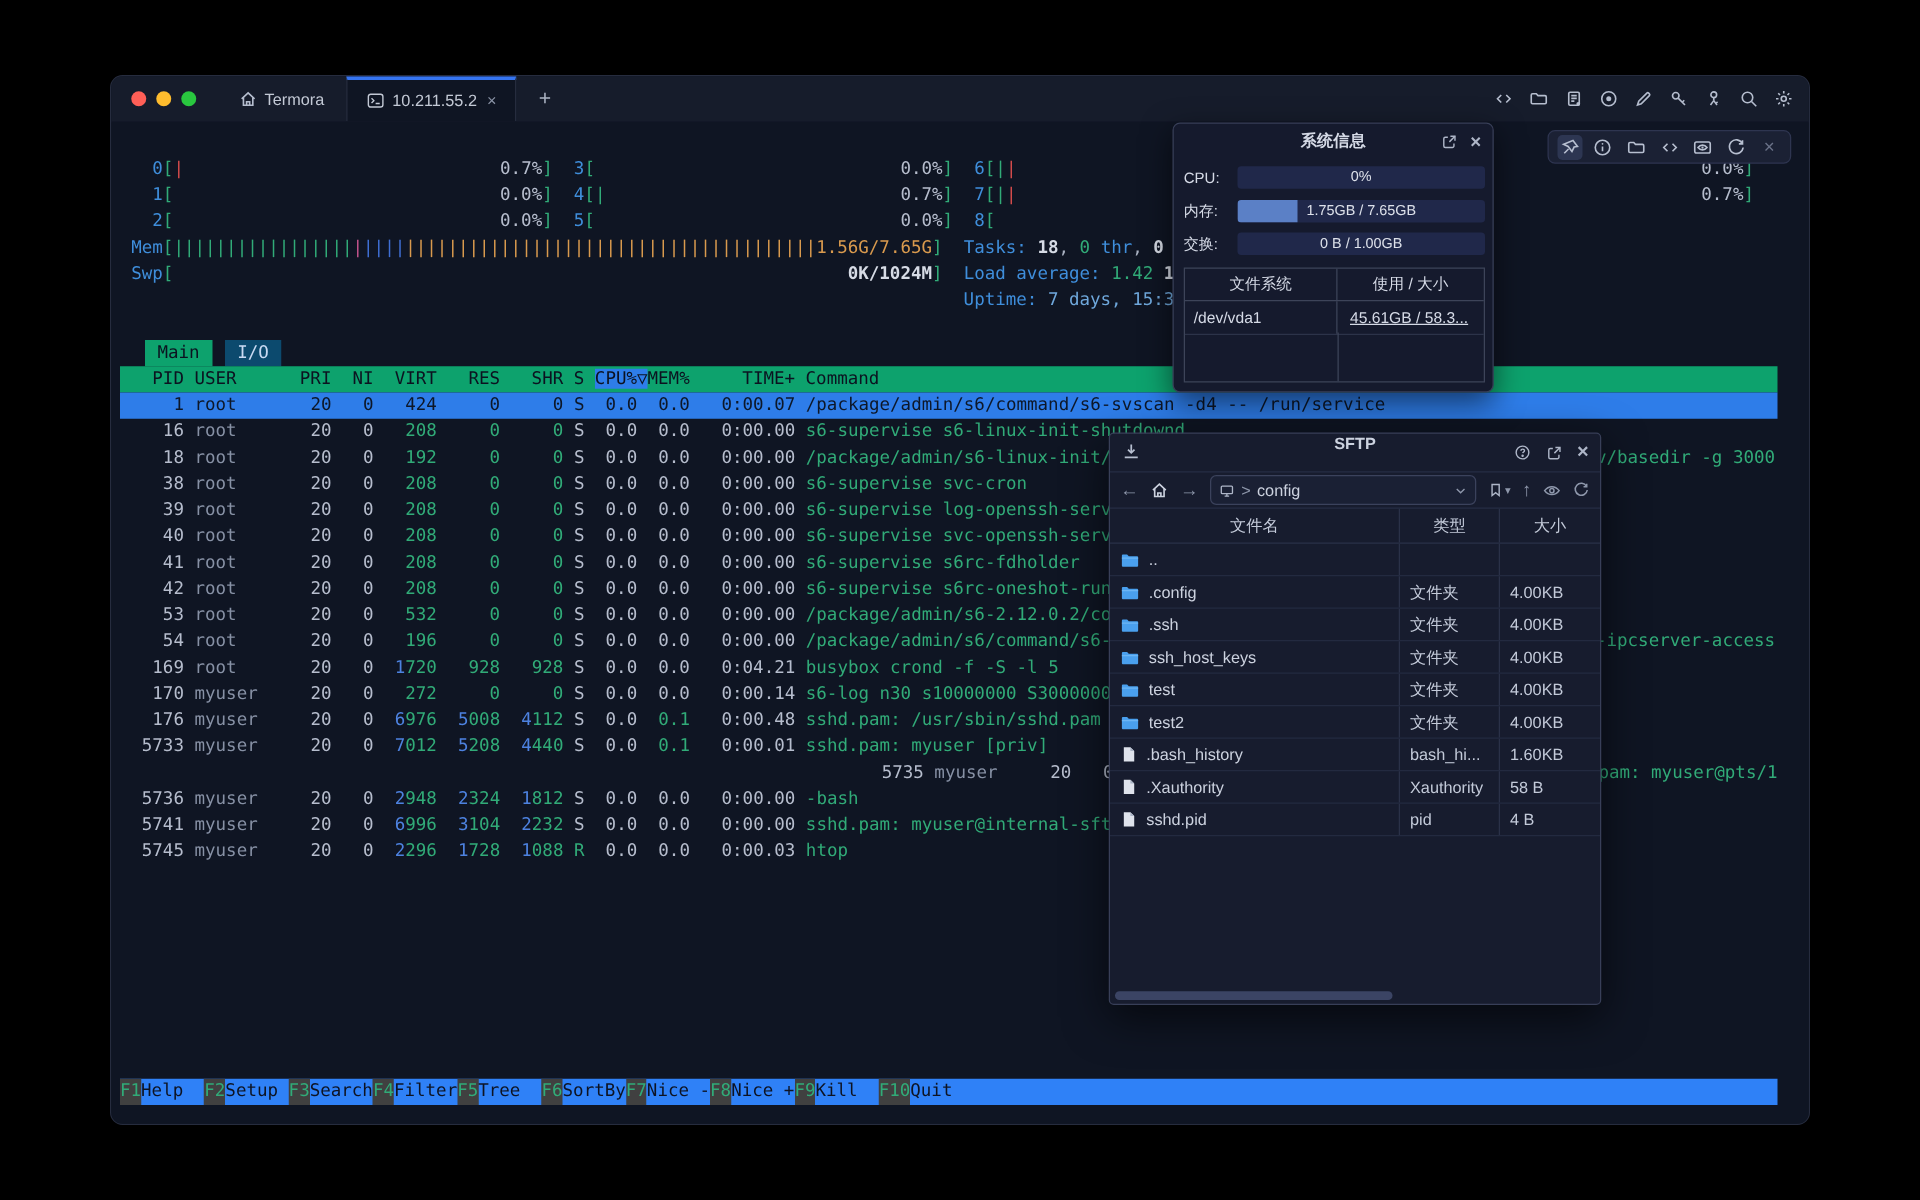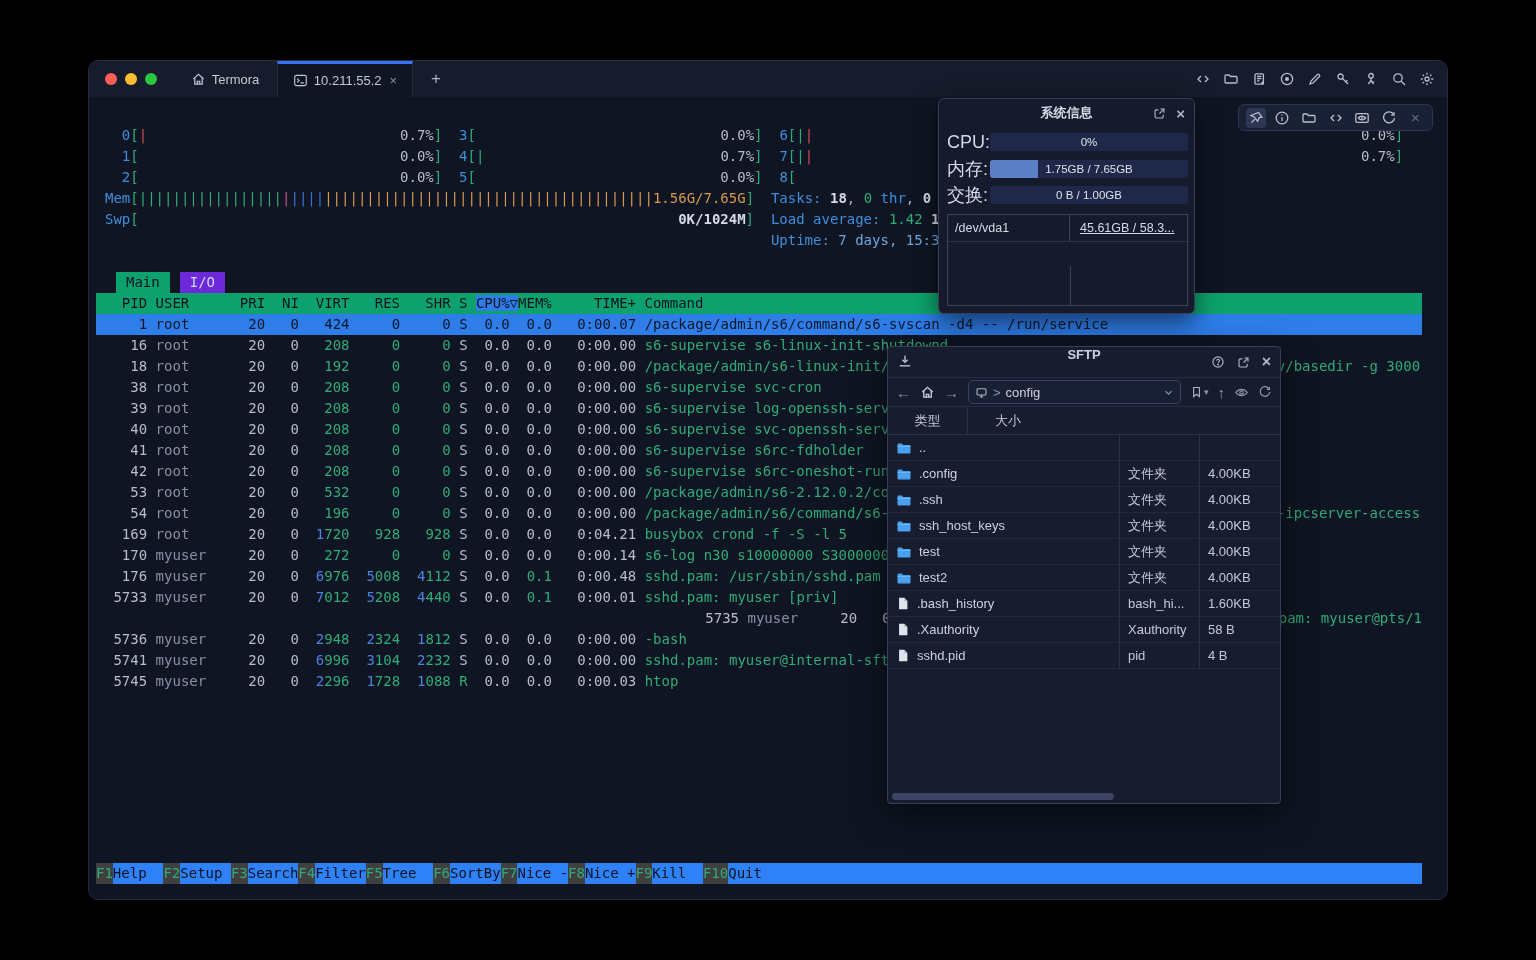--- a/index.html
+++ b/index.html
@@ -25,41 +25,41 @@
   .terminal{position:absolute;left:0;top:36px;right:0;bottom:0;background:#0f1523;
             font-family:"DejaVu Sans Mono",monospace;font-size:14px;line-height:21px;}
   .tline{position:absolute;left:16px;white-space:pre;color:#aab2c2;}
   .c-g{color:#31ab78}.c-r{color:#d24b4b}.c-m{color:#c4548c}.c-bl{color:#3f6fd4}
   .c-o{color:#d99a4e}.c-lbl{color:#3f8edb}.c-w{color:#d6dbe5;font-weight:bold}
   .c-gr{color:#aab2c2}.c-u{color:#8791a5}.c-cy{color:#6fa8dc}.c-num{color:#b6bdcd}
   .c-dig{color:#4d82e0}
   .htop-tabs{position:absolute;top:175px;left:27px;white-space:pre;}
   .htab{display:inline-block;height:21px;line-height:21px;padding:0 10px;}
   .htab-main{background:#0da26d;color:#0c1220;margin-right:10px;}
-  .htab-io{background:#6d28d9;color:#c9daf3;}
+  .htab-io{background:#0c4a6e;color:#c9daf3;}
   .phead{position:absolute;top:196px;left:7px;width:1326px;height:21px;background:#0da26d;}
   .phead .pl{display:block;padding-left:9px;white-space:pre;color:#0c1220;}
   .phead .sortcell{background:#2e7de9;color:#0c1220;}
   .prow{position:absolute;left:7px;width:1326px;height:21px;}
   .prow .pl{display:block;padding-left:9px;white-space:pre;}
   .prow.sel{background:#2e7de9;}
   .prow.sel span{color:#0d1728 !important;}
   .fkeybar{position:absolute;top:766px;left:7px;width:1326px;height:21px;background:#2f81f7;
            display:flex;white-space:pre;}
   .fk{background:#404040;color:#31ab78;}
   .fl{color:#0d1322;}
   
   .sysinfo{position:absolute;left:849px;top:37px;width:257px;height:216px;background:#151a2d;
            border:1px solid #383f58;border-radius:6px;z-index:5;box-sizing:border-box;
            box-shadow:0 8px 24px rgba(0,0,0,.55);font-size:13px;color:#d5dae6;}
   .si-head{position:relative;height:28px;display:flex;align-items:center;justify-content:center;
            font-weight:600;}
   .si-hicons{position:absolute;right:9px;top:0;height:28px;display:flex;align-items:center;gap:10px;color:#aeb6c8;}
   .si-row{position:absolute;left:8px;height:18px;display:flex;align-items:center;width:241px;}
-  .si-label{width:43px;font-size:18px;}
+  .si-label{width:43px;font-size:12px;}
   .si-bar{position:relative;flex:1;height:18px;background:#20284a;border-radius:3px;overflow:hidden;}
   .si-fill{position:absolute;left:0;top:0;bottom:0;background:#5b80c6;}
   .si-text{position:absolute;left:0;right:0;top:0;bottom:0;display:flex;align-items:center;
            justify-content:center;font-size:11.5px;color:#dde1ea;}
   .si-table{position:absolute;left:8px;top:115px;width:241px;height:92px;border:1px solid #3d4459;
             box-sizing:border-box;font-size:12.5px;}
   .si-th{display:flex;height:25px;border-bottom:1px solid #3d4459;align-items:center;}
   .si-th div{text-align:center;}
   .si-td{display:flex;height:26px;border-bottom:1px solid #2c3349;align-items:center;}
   .si-col1{width:122px;border-right:1px solid #3d4459;height:100%;display:flex;align-items:center;justify-content:center;box-sizing:border-box;}
@@ -300,20 +300,24 @@
           </span>
       </div>
       <div class="si-row" style="top:87px">
         <span class="si-label">交换:</span>
         <span class="si-bar">
             <span class="si-fill" style="width: 0%;"></span>
             <span class="si-text">0 B / 1.00GB</span>
           </span>
       </div>
       <div class="si-table">
+        <div class="si-th">
+          <div class="si-col1">文件系统</div>
+          <div class="si-col2">使用 / 大小</div>
+        </div>
         <div class="si-td">
           <div class="si-col1">/dev/vda1</div>
           <div class="si-col2">45.61GB / 58.3...</div>
         </div>
         <div class="si-vline"></div>
       </div>
     </div>
 
     <div class="side-toolbar" id="side-toolbar">
         <span class="st-ic active">
@@ -425,20 +429,21 @@
             </svg>
         </span>
         <span class="ic">
           <svg width="14" height="14" viewBox="0 0 16 16" fill="none" stroke="currentColor" stroke-width="1.4">
               <path d="M12.8 4.6A5.5 5.5 0 1 0 13.5 8"></path>
               <path d="M13 2.2v2.9h-2.9"></path>
             </svg>
         </span>
       </div>
       <div class="sf-thead">
+        <div class="colname">文件名</div>
         <div class="coltype">类型</div>
         <div class="colsize">大小</div>
       </div>
       <div id="sftp-rows">
           <div class="sf-row">
             <div class="colname">
               <span class="ic">
                 <svg width="16" height="16" viewBox="0 0 16 16">
                   <path fill="#4aa0ee" d="M1.5 4.6c0-.6.45-1 1-1h3.2l1.3 1.4h6.5c.55 0 1 .45 1 1v6.4c0 .55-.45 1-1 1h-11c-.55 0-1-.45-1-1z"></path>
                   <path fill="#6db6f5" d="M1.5 6h13v1h-13z"></path>

